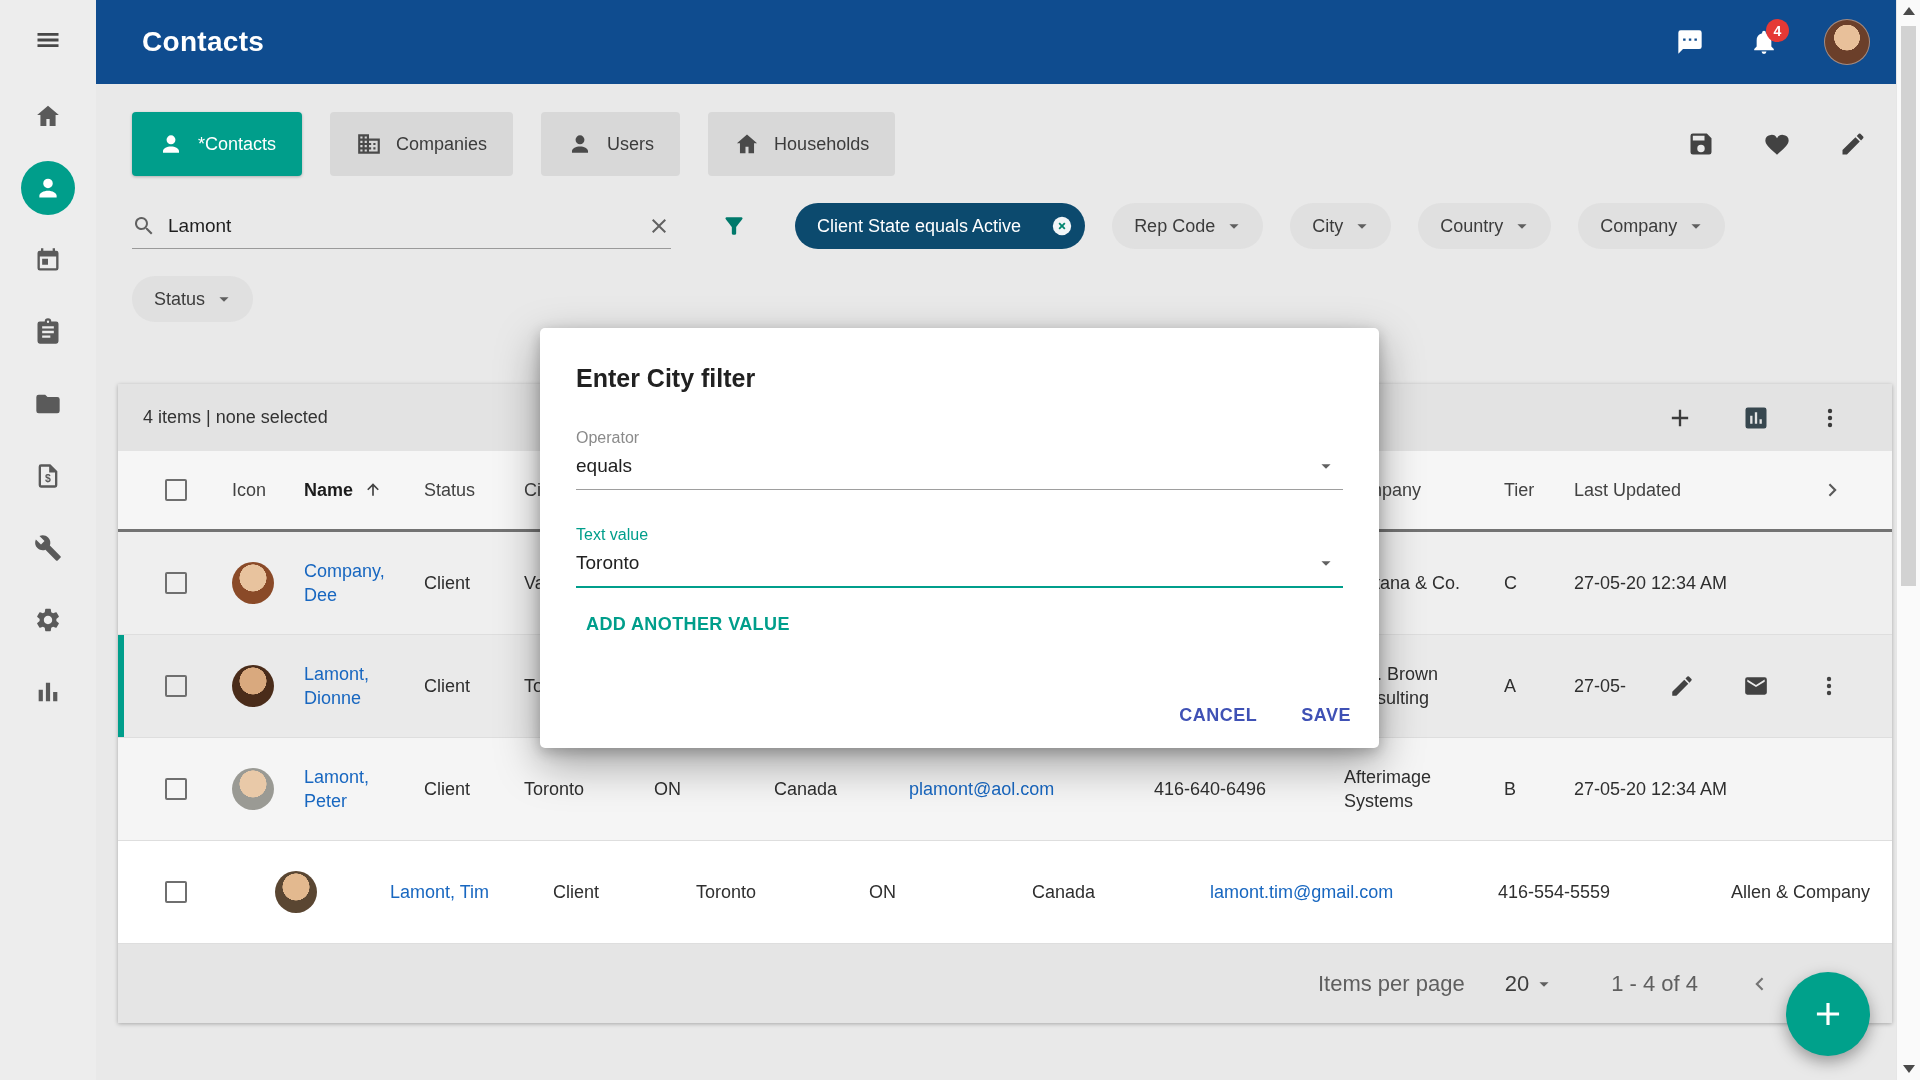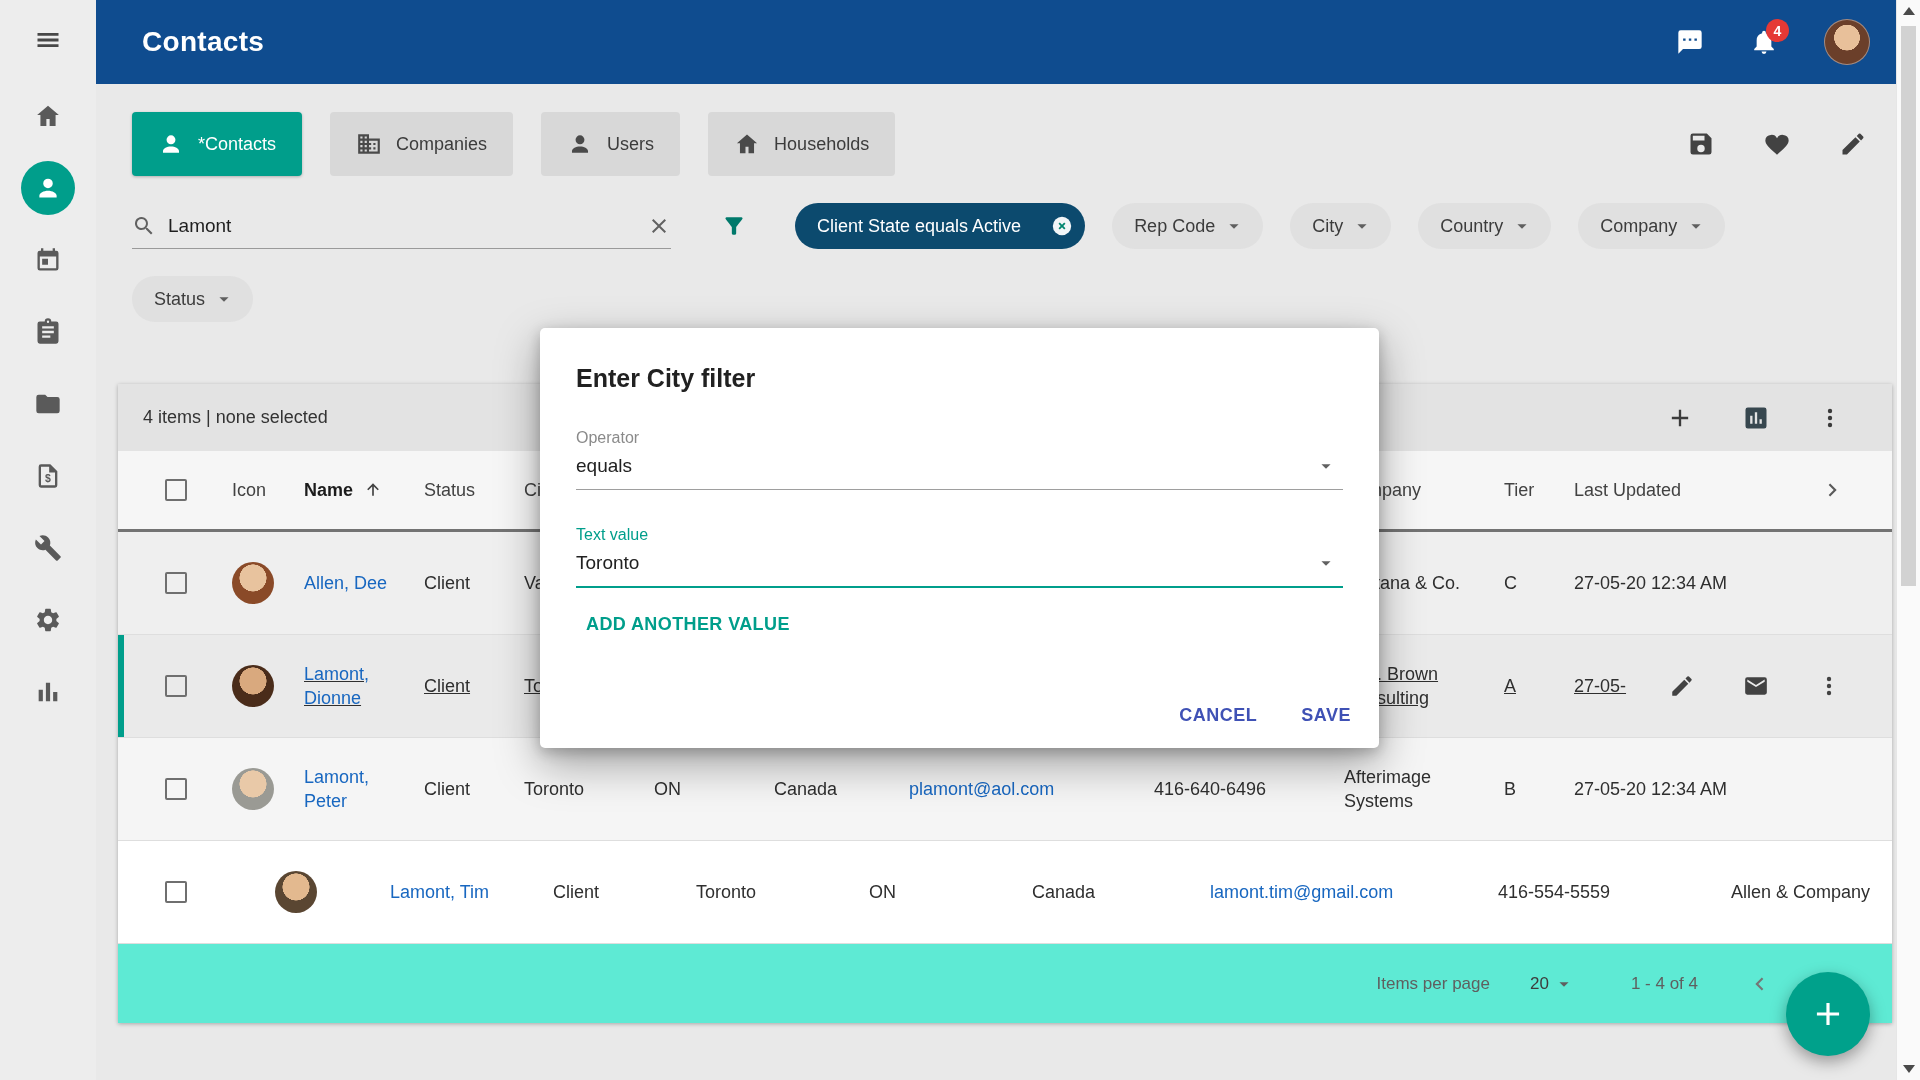--- a/index.html
+++ b/index.html
@@ -52,32 +52,32 @@
   .grid { display:grid; grid-template-columns:100px 70px 120px 100px 130px 120px 135px 245px 190px 160px 70px 210px 1fr; align-items:center; }
   .head-row { height:81px; background:#f6f6f6; border-bottom:3px solid #737373; font-size:18px; color:#424242; font-weight:500; }
   .cell { padding-left:16px; line-height:1.35; }
   .cell-check { display:flex; justify-content:center; padding-left:16px; }
   .cell-avatar { display:flex; justify-content:center; }
   .checkbox { width:22px; height:22px; border:2px solid #6f6f6f; border-radius:2px; background:transparent; cursor:pointer; }
   .name-head { display:flex; align-items:center; gap:10px; color:#1c1c1c; font-weight:700; }
   .sort-ic { width:20px; height:20px; fill:#424242; }
   .head-chevron { display:flex; justify-content:flex-end; padding-right:46px; color:#5a5a5a; }
   .row { height:103px; position:relative; border-bottom:1px solid #dedede; font-size:18px; color:#2f2f2f; }
-  .r1 { background:#efefef; } .r2 { background:#eaeaea;text-decoration:underline; } .r3 { background:#f5f5f5; } .r4 { background:#ffffff;gap:43px; }
+  .r1 { background:#efefef; } .r2 { background:#eaeaea; } .r3 { background:#f5f5f5; } .r4 { background:#ffffff;gap:43px; }
   .sel-bar { position:absolute; left:0; top:0; bottom:0; width:6px; background:#009E8B; }
   .p-avatar { width:42px; height:42px; border-radius:50%; }
   .av1 { background:radial-gradient(circle at 50% 38%, #e8c39e 0 40%, #8a4a28 41%); }
   .av2 { background:radial-gradient(circle at 50% 38%, #d9a97e 0 40%, #4a2c1a 41%); }
   .av3 { background:radial-gradient(circle at 50% 38%, #e9c9a8 0 40%, #9a9a94 41%); }
   .av4 { background:radial-gradient(circle at 50% 38%, #e3b98f 0 40%, #5a4632 41%); }
   .link { color:#1867c0; text-decoration:none; cursor:pointer; }
   .row-actions { position:absolute; right:0; top:0; height:100%; display:flex; align-items:center; gap:48px; padding:0 51px 0 26px; background:inherit; color:#424242; }
   .row-actions button { background:none; border:none; color:#424242; cursor:pointer; }
 
-  .pagination { position:absolute; left:0; right:0; bottom:0; height:79px; background:#5eead4; display:flex; align-items:center; justify-content:flex-end; font-size:17px; color:#5f5f5f; padding-right:120px; }
+  .pagination { position:absolute; left:0; right:0; bottom:0; height:79px; background:#e5e5e5; display:flex; align-items:center; justify-content:flex-end; font-size:22px; color:#5f5f5f; padding-right:120px; }
   .pg-size { display:flex; align-items:center; gap:4px; margin-left:40px; color:#3d3d3d; cursor:pointer; }
   .pg-range { margin-left:56px; }
   .pg-prev { margin-left:48px; background:none; border:none; color:#757575; cursor:pointer; }
 
   
   .dialog { position:absolute; left:540px; top:328px; width:839px; height:420px; background:#fff; border-radius:5px; box-shadow:0 16px 44px rgba(0,0,0,.35), 0 4px 14px rgba(0,0,0,.22); z-index:20; padding:0 36px; }
   .dlg-title { margin-top:36px; font-size:25px; font-weight:600; color:#212121; }
   .dlg-label { margin-top:36px; font-size:16px; color:#8a8a8a; }
   .dlg-label.teal { color:#009E8B; }
   .dlg-select { display:flex; justify-content:space-between; align-items:center; padding:8px 6px 12px 0; border-bottom:1px solid #9e9e9e; font-size:19px; color:#212121; cursor:pointer; }
@@ -333,21 +333,21 @@
       </div>
     </div>
 
     <div class="grid row r1">
       <div class="cell-check">
           <span class="checkbox"></span>
         </div>
       <div class="cell-avatar">
           <span class="p-avatar av1"></span>
         </div>
-      <div class="cell"><a class="link">Allen, Dee</a></div>
+      <div class="cell"><a class="link">Company, Dee</a></div>
       <div class="cell">Client</div>
       <div class="cell">Vancouver</div>
       <div class="cell"></div>
       <div class="cell"></div>
       <div class="cell"><a class="link"></a></div>
       <div class="cell"></div>
       <div class="cell">Fontana &amp; Co.</div>
       <div class="cell">C</div>
       <div class="cell">27-05-20 12:34 AM</div>
       <div></div>

